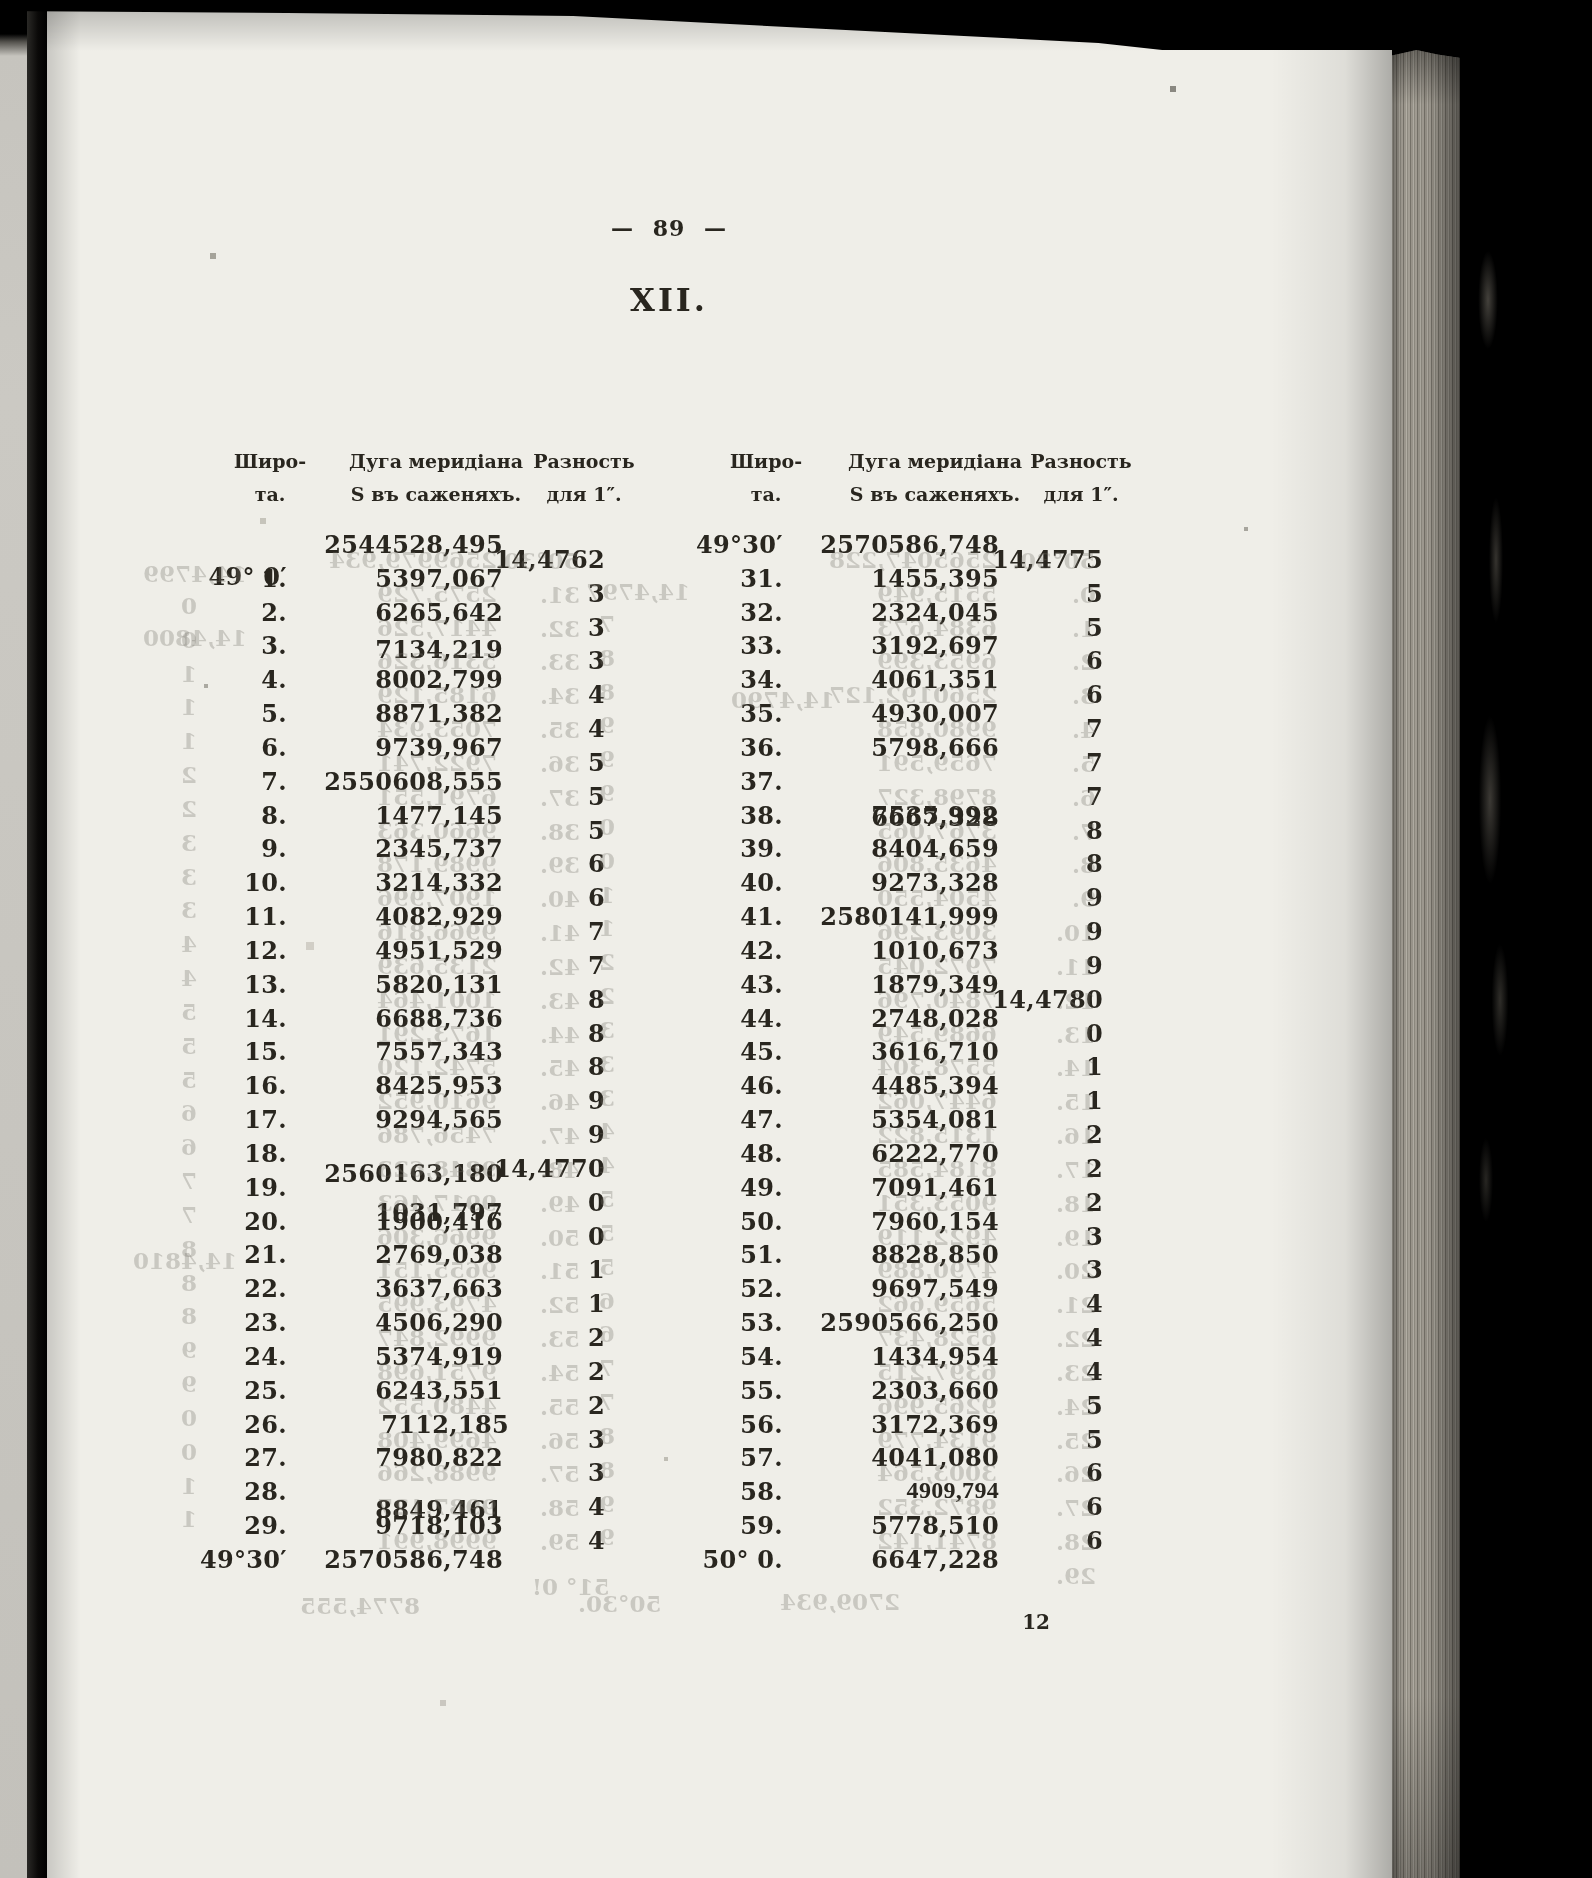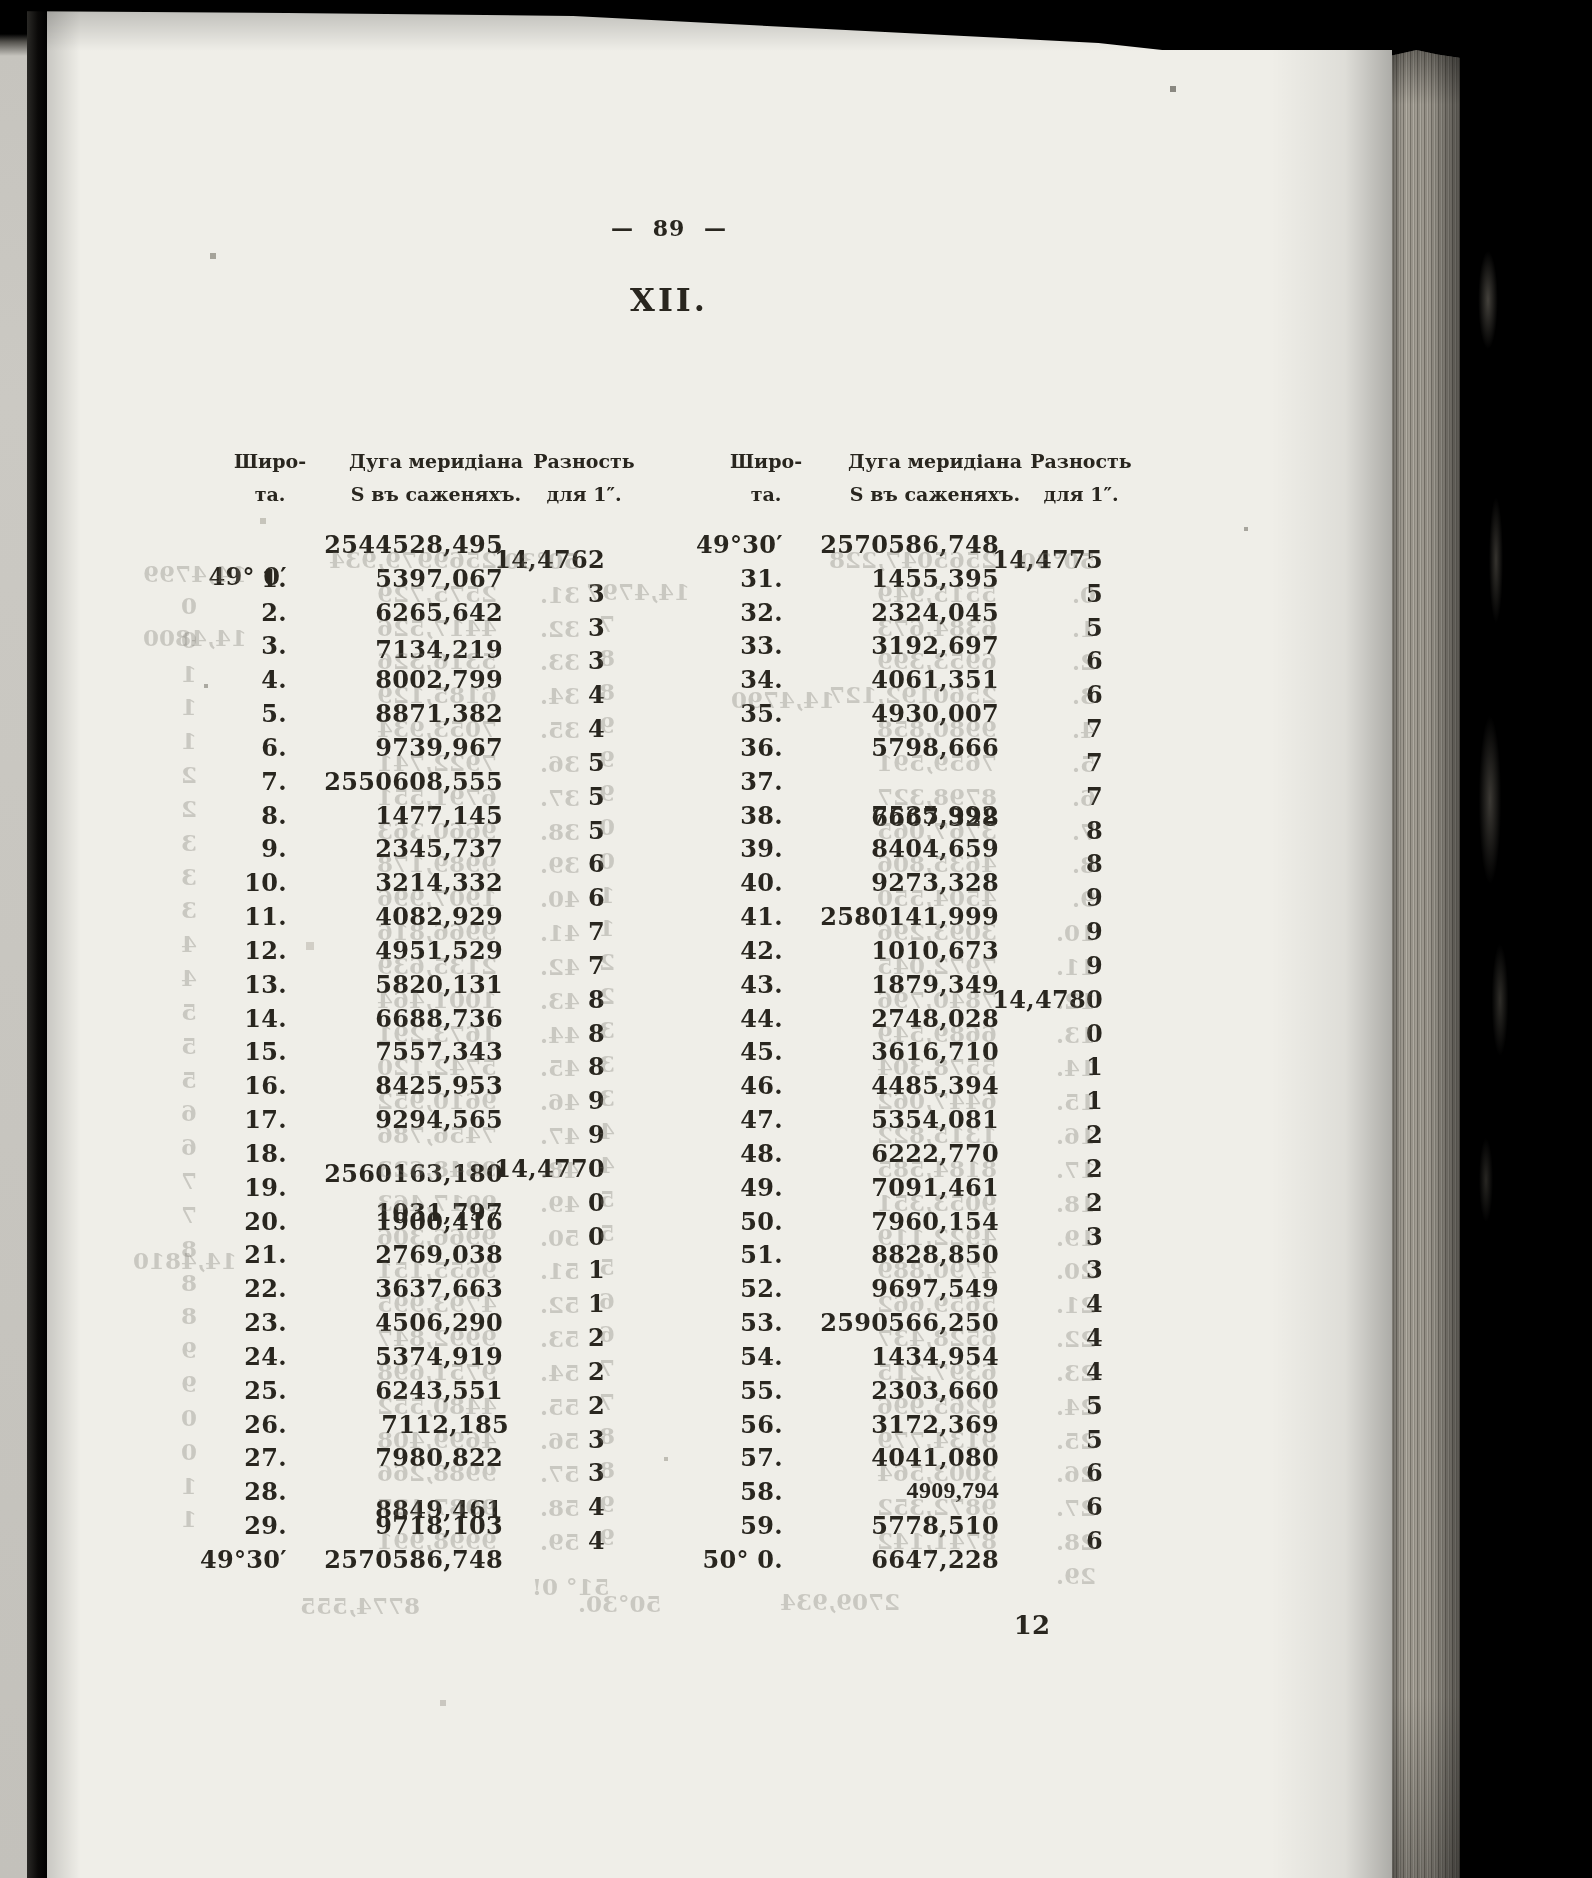--- a/index.html
+++ b/index.html
@@ -42,21 +42,21 @@
   .pageno{position:absolute;top:205px;left:622px;transform:translateX(-50%);
       font-size:22px;font-weight:bold;word-spacing:10px;letter-spacing:1px;}
   .tabletitle{position:absolute;top:271px;left:622px;transform:translateX(-50%);
       font-size:32px;font-weight:bold;letter-spacing:3px;}
 
   .colhead{position:absolute;transform:translateX(-50%);text-align:center;
       font-size:19px;font-weight:bold;line-height:33px;white-space:nowrap;}
 
   .cell,.dif{position:absolute;font-size:24px;font-weight:bold;white-space:nowrap;
       letter-spacing:.3px;}
-  .signature{position:absolute;font-size:26px;font-weight:bold;}
+  .signature{position:absolute;font-size:20px;font-weight:bold;}
 
   .ghost{position:absolute;transform:scaleX(-1);font-size:23px;font-weight:bold;
       color:#75726a;opacity:.30;white-space:nowrap;}
 
   .specks{position:absolute;left:0;top:0;width:2px;height:2px;
       box-shadow:
         165px 245px 0 2px rgba(75,70,60,.45),
         1125px 78px 0 2px rgba(55,52,44,.55),
         215px 510px 0 2px rgba(95,88,72,.28),
         158px 675px 0 1px rgba(70,65,55,.40),

